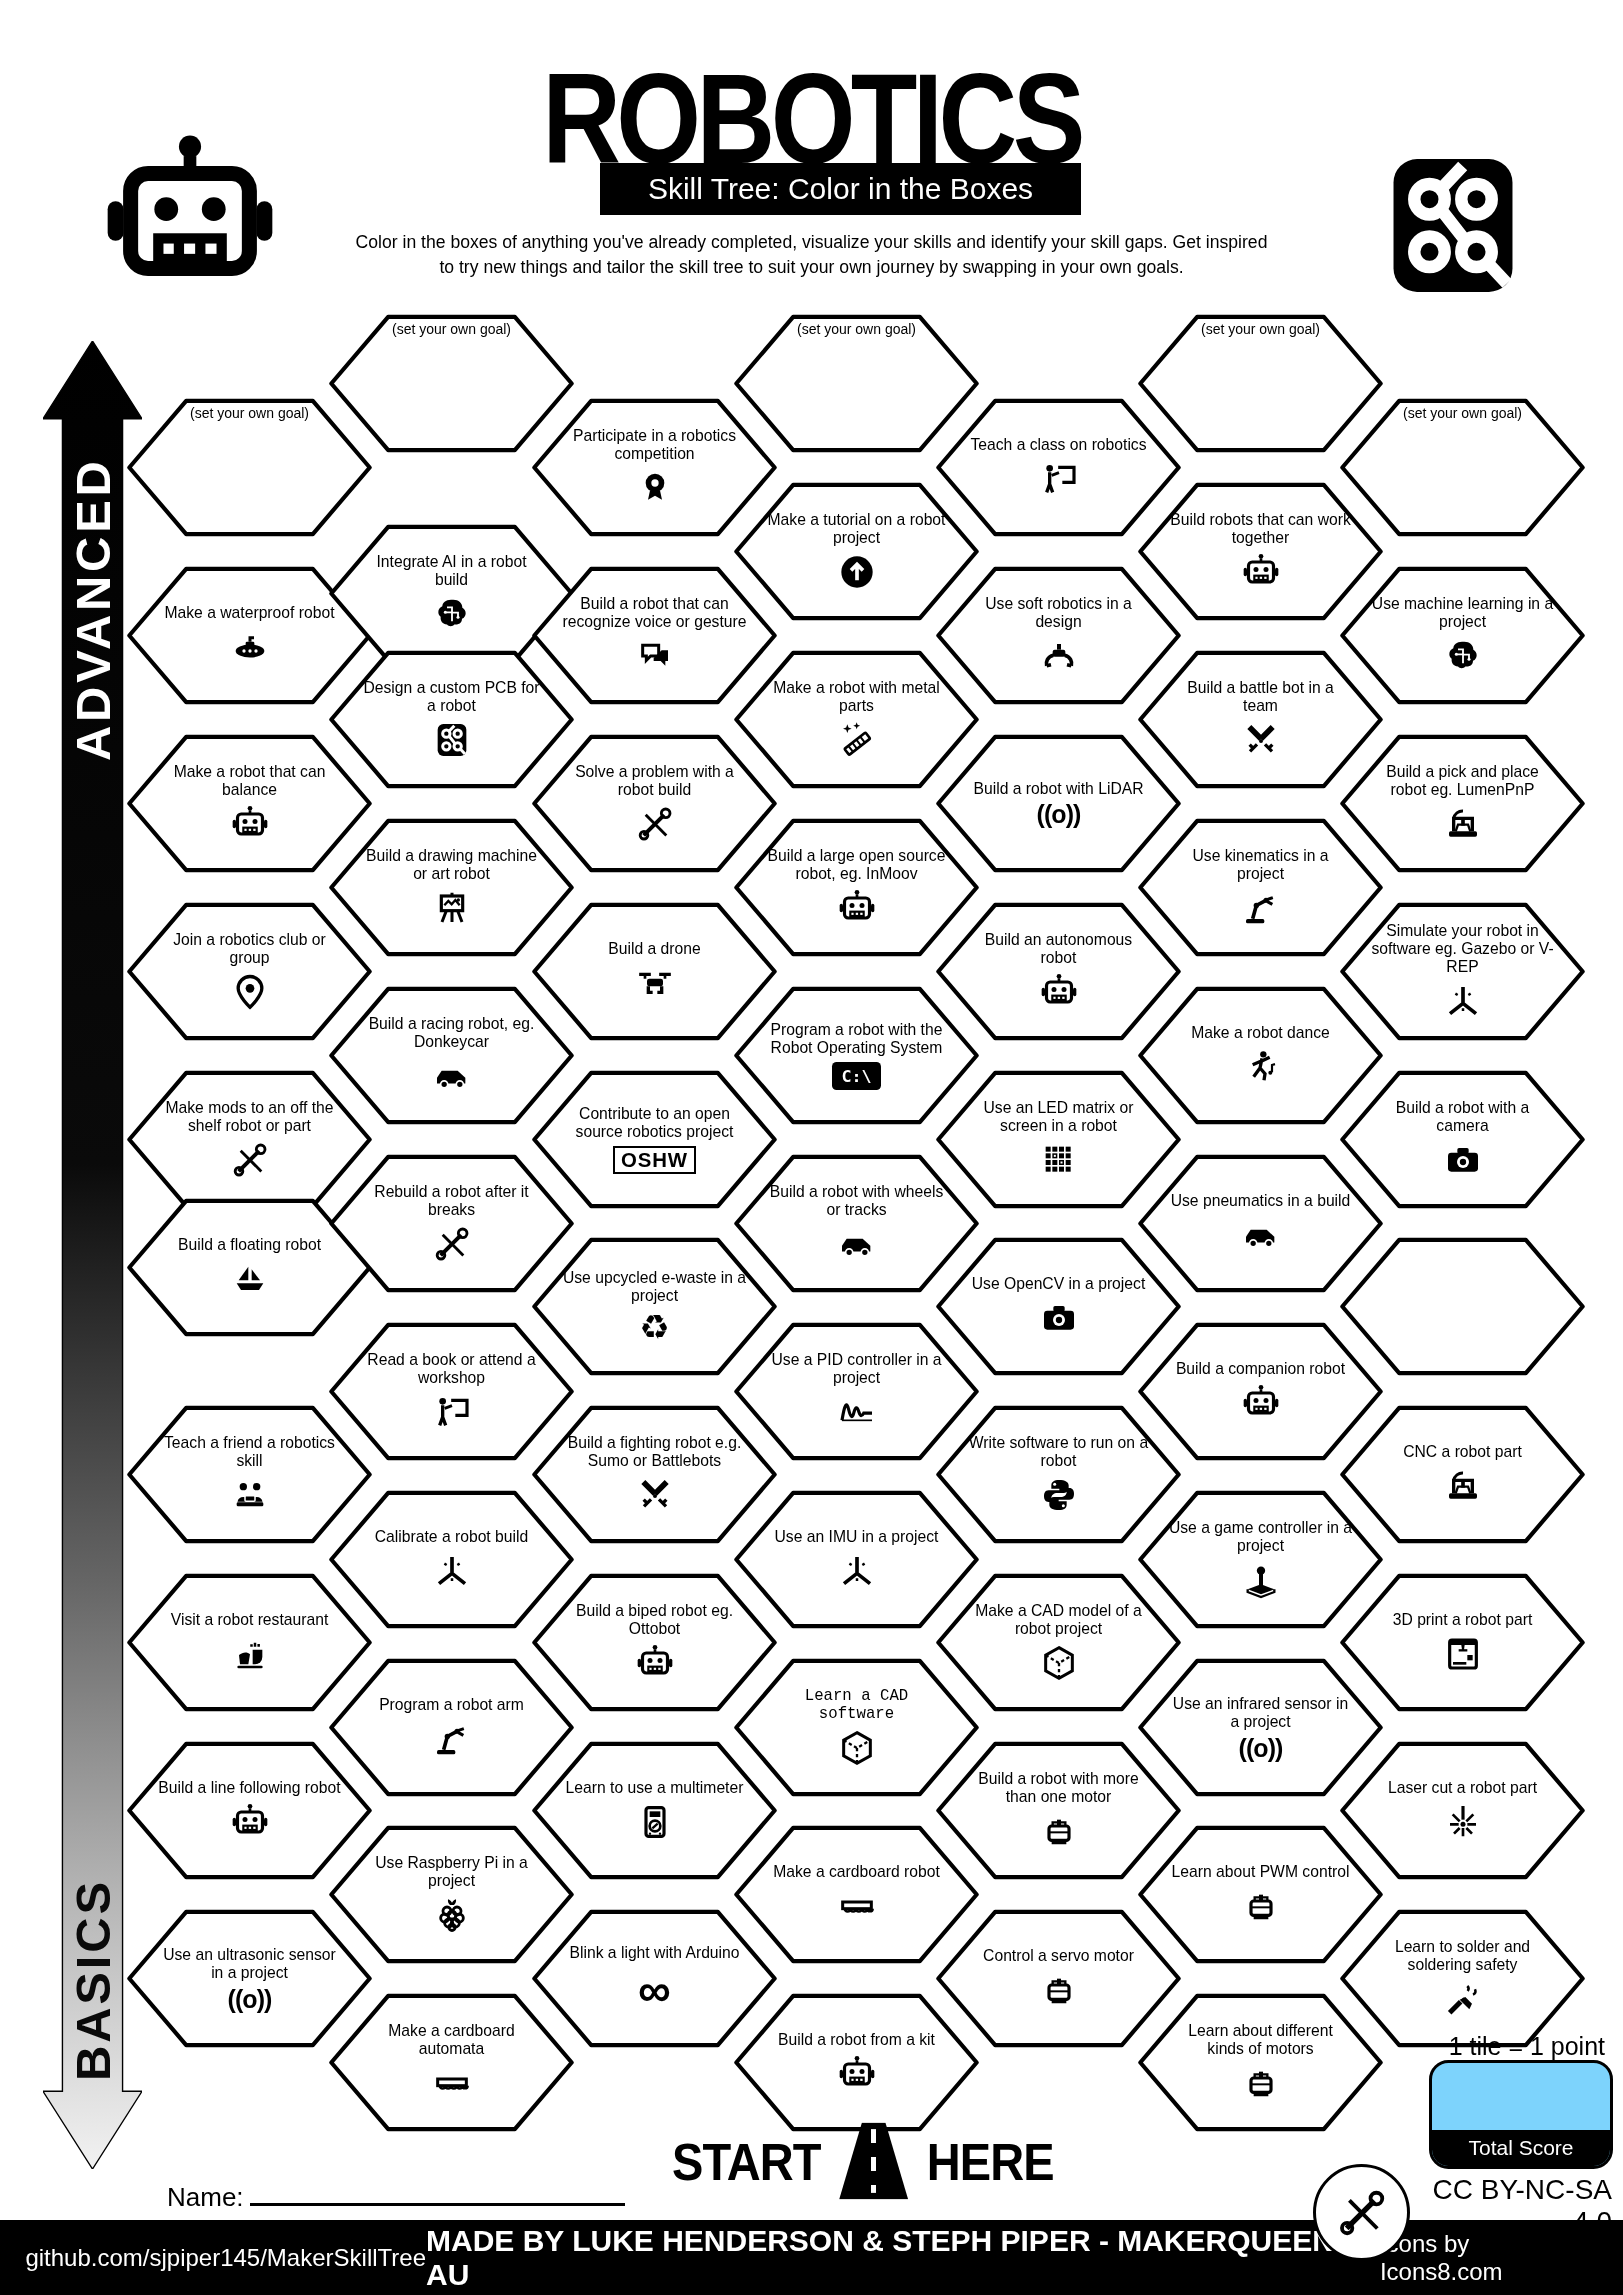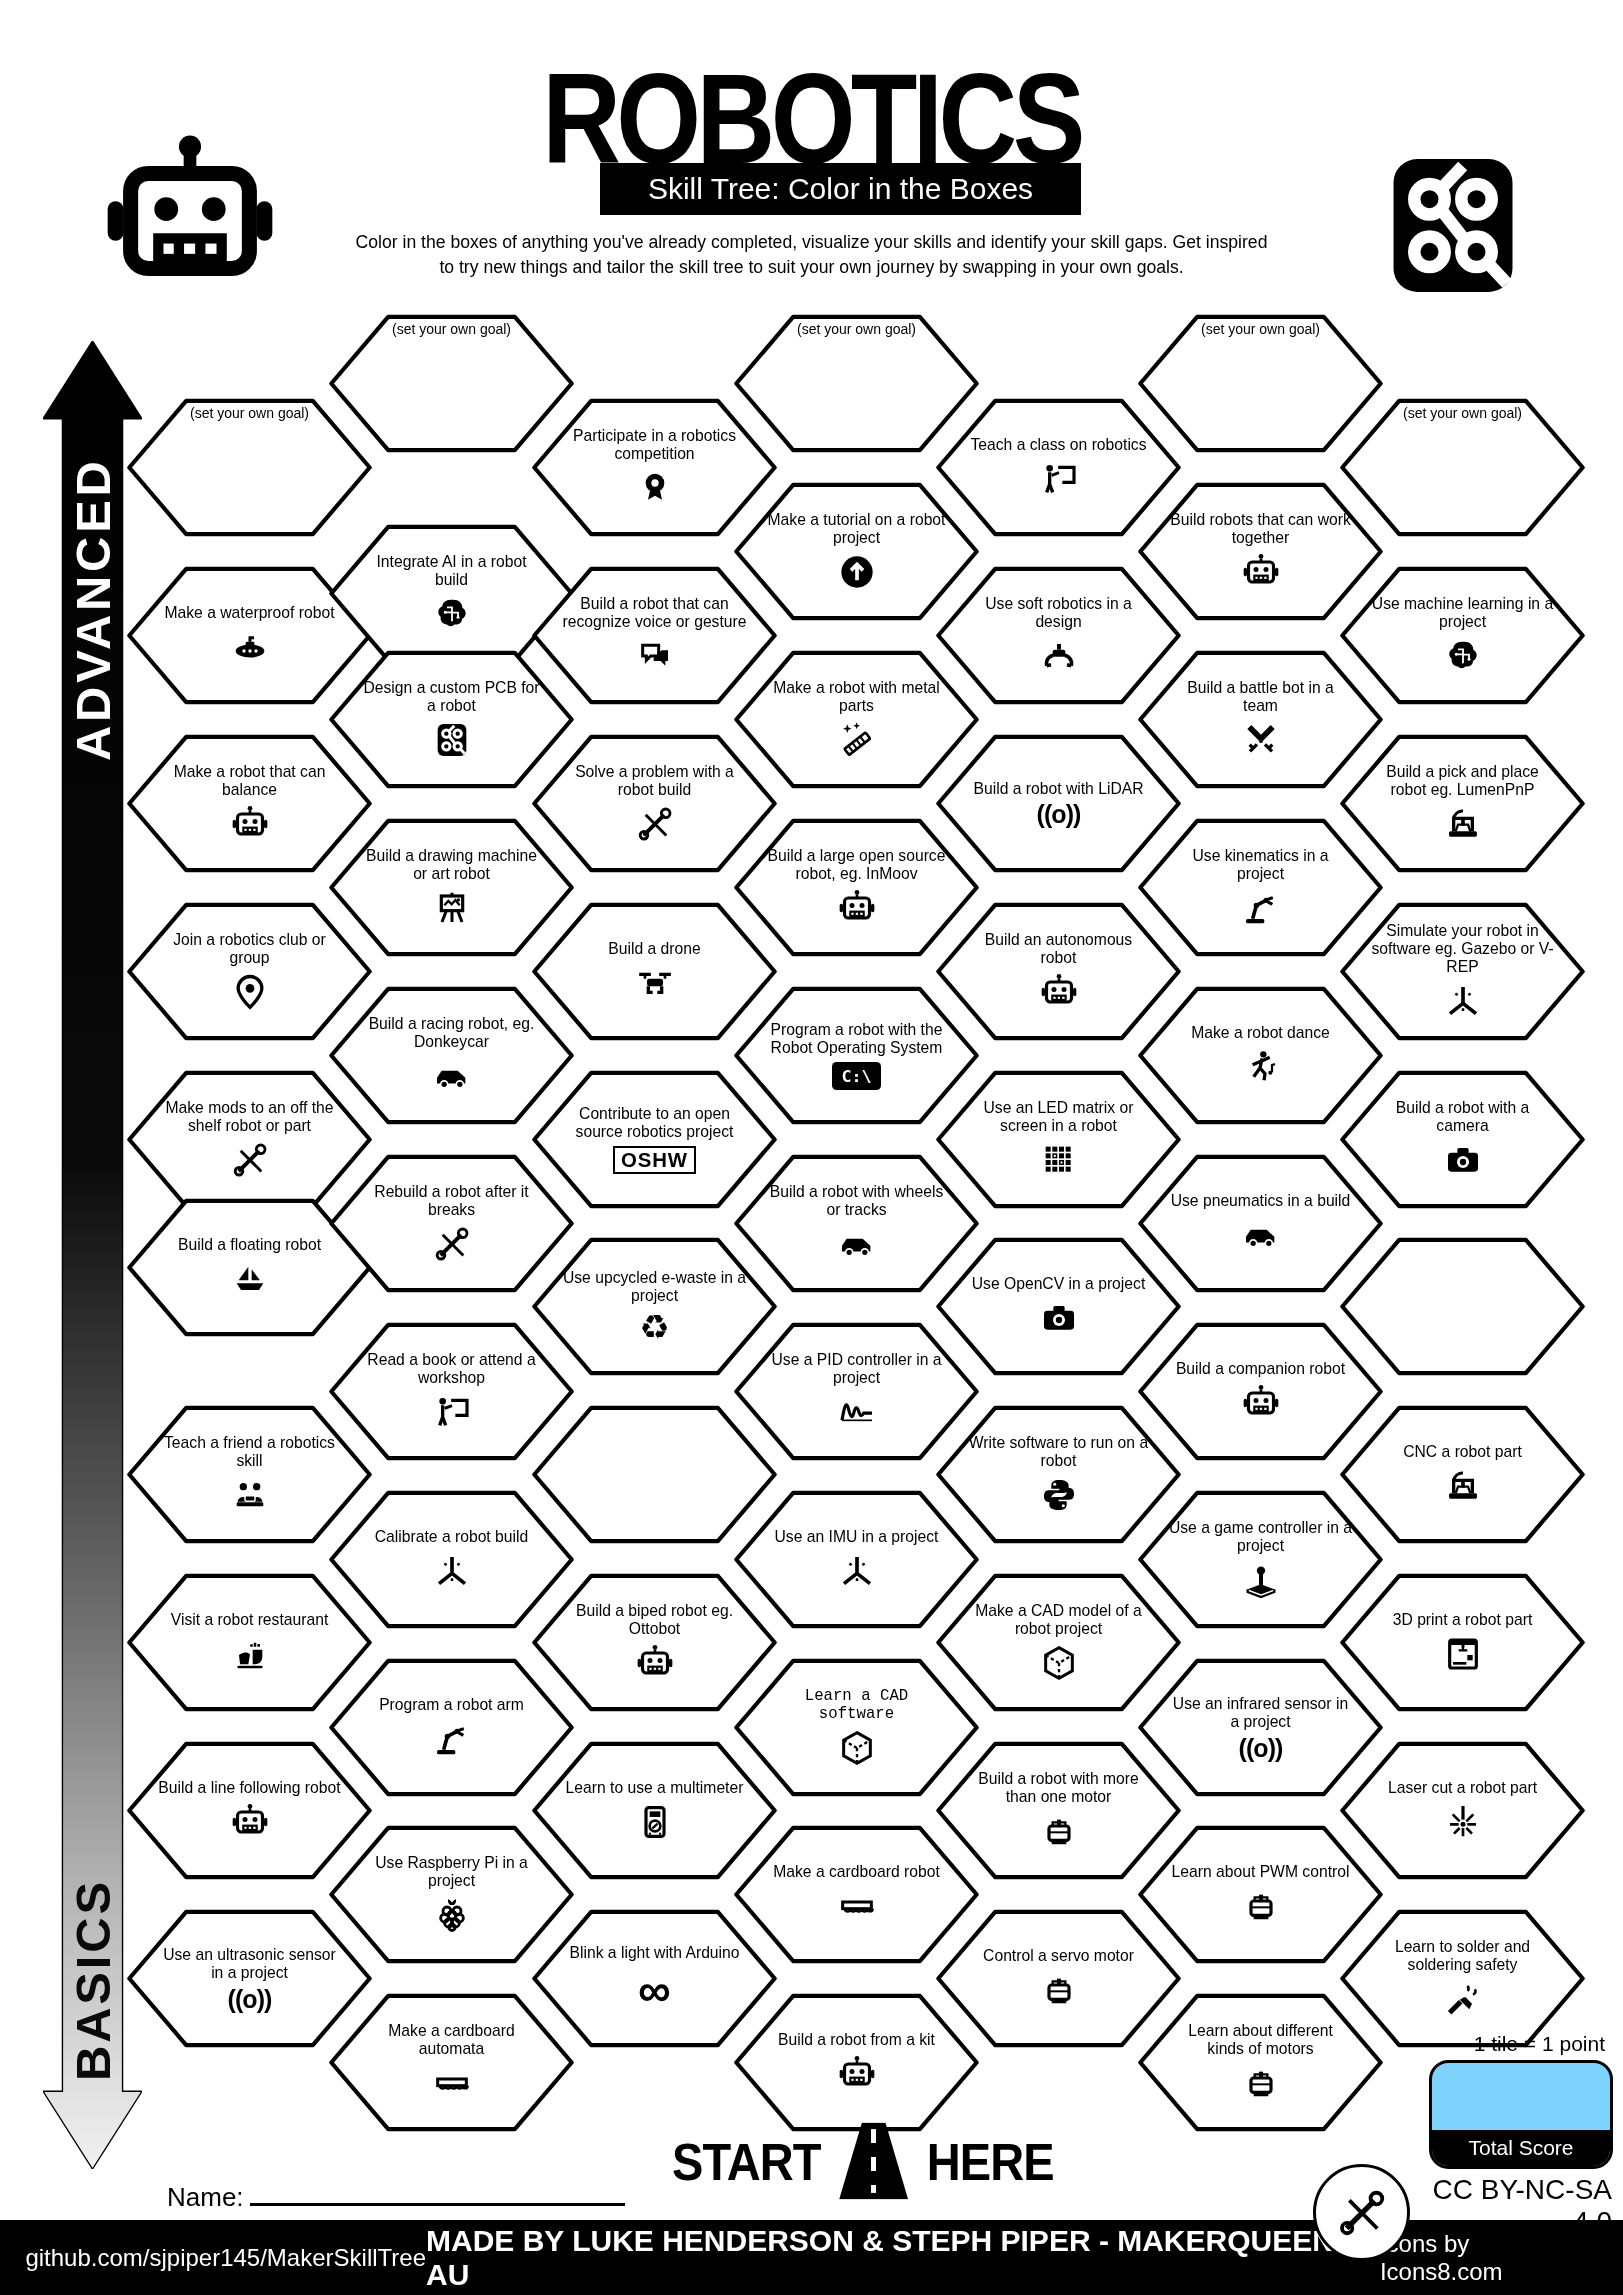--- a/index.html
+++ b/index.html
@@ -38,21 +38,21 @@
         font-size:16.7px;padding:5.6px 9.3px;border-radius:4.6px;line-height:1}
 
   
   .start{position:absolute;top:2126px;left:672px;display:flex;align-items:center;gap:18.5px;
          font-size:47px;font-weight:800;letter-spacing:-0.9px;transform:scaleY(1.1)}
   .road{width:69px;height:70px;background:#000;clip-path:polygon(33% 0,67% 0,100% 100%,0 100%);position:relative}
   .road:after{content:"";position:absolute;left:50%;top:9%;bottom:9%;width:5.1px;margin-left:-2.5px;
               background:repeating-linear-gradient(#fff 0 12.5px,transparent 12.5px 25.4px)}
   .nameline{position:absolute;top:2182px;left:167px;font-size:26px}
   .nameline .rule{display:inline-block;width:375px;border-bottom:3.2px solid #000;height:21px;margin-left:6.5px}
-  .tilenote{position:absolute;top:2032px;left:1360px;width:245px;text-align:right;font-size:21px}
+  .tilenote{position:absolute;top:2032px;left:1360px;width:245px;text-align:right;font-size:25px}
   .score{position:absolute;top:2060px;left:1429px;width:178px;height:103px;border:3.2px solid #000;
          border-radius:19.4px;background:#7dd3fc;overflow:hidden}
   .score .bar{position:absolute;left:0;right:0;bottom:0;height:36px;background:#000;color:#fff;
               display:flex;align-items:center;justify-content:center;font-size:21px}
   .badge{position:absolute;left:1313px;top:2164px;width:91px;height:91px;border:3.7px solid #000;border-radius:50%;
          background:#fff;display:flex;align-items:center;justify-content:center;z-index:6}
   .badge .sicon{width:54px;height:54px}
   .cc{position:absolute;top:2174px;left:1404px;width:208px;text-align:right;font-size:28px}
 
   .footer{position:absolute;left:0;top:2220px;width:1623px;height:76px;background:#000;color:#fff;
@@ -624,20 +624,26 @@
       </svg>
       <div class="hex-content">
         <div class="hex-label">Use upcycled e-waste in a project</div>
         <div class="ticon rec">♻</div>
       </div>
     </div>
     <div class="hex" style="left: 532px; top: 1405px;">
       <svg class="shape" viewBox="0 0 530 300">
         <polygon points="5,150 128,6 402,6 525,150 402,294 128,294" fill="#fff" stroke="#000" stroke-width="9" stroke-linejoin="round"></polygon>
       </svg>
+      <div class="hex-content">
+        <div class="hex-label">Build a fighting robot e.g. Sumo or Battlebots</div>
+        <svg class="sicon" viewBox="0 0 24 24">
+          <use href="#swords"></use>
+        </svg>
+      </div>
     </div>
     <div class="hex" style="left: 532px; top: 1573px;">
       <svg class="shape" viewBox="0 0 530 300">
         <polygon points="5,150 128,6 402,6 525,150 402,294 128,294" fill="#fff" stroke="#000" stroke-width="9" stroke-linejoin="round"></polygon>
       </svg>
       <div class="hex-content">
         <div class="hex-label">Build a biped robot eg. Ottobot</div>
         <svg class="sicon" viewBox="0 0 24 24">
           <use href="#robot"></use>
         </svg>

